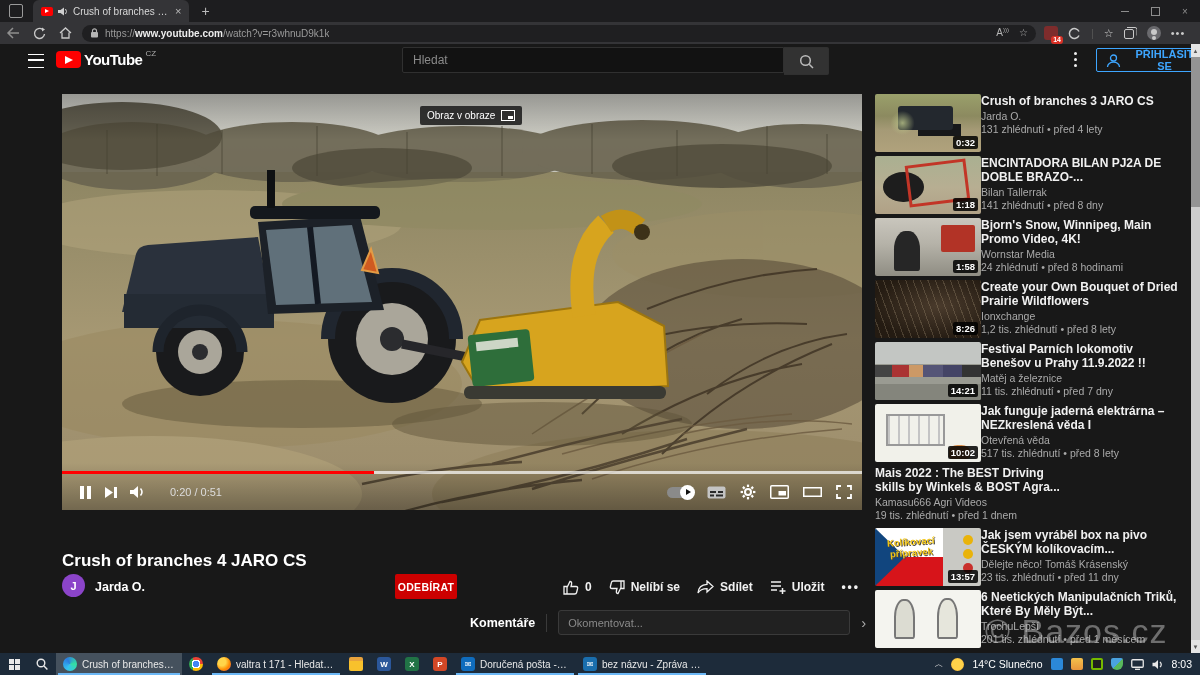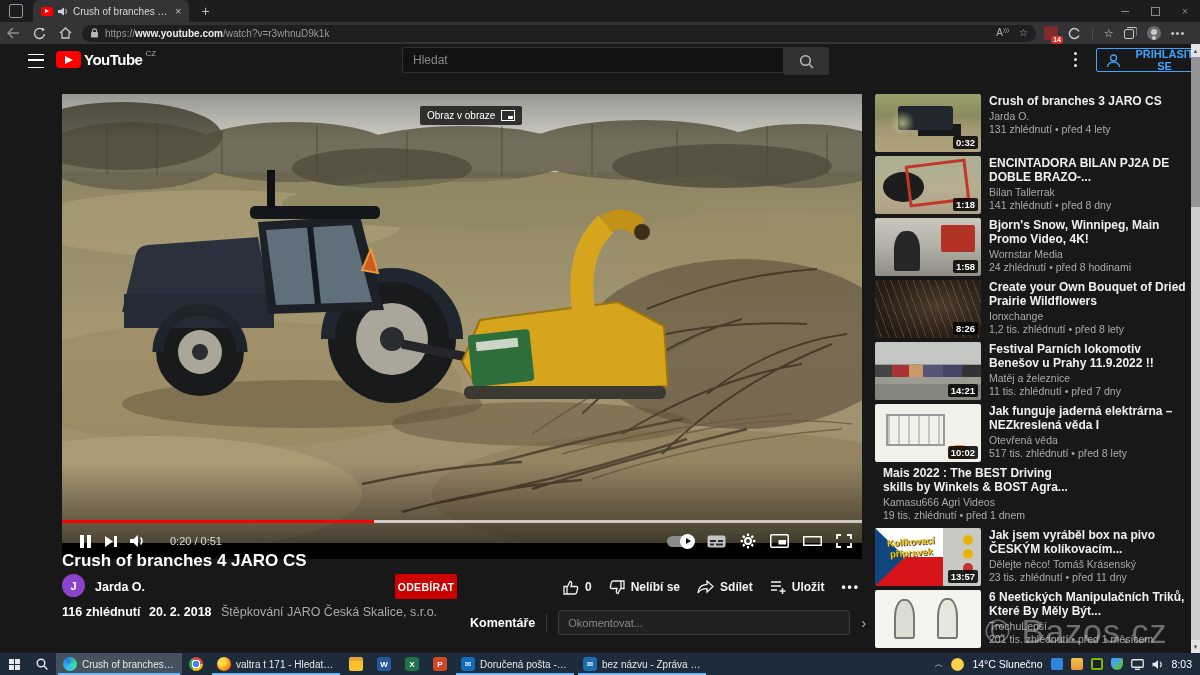--- a/index.html
+++ b/index.html
@@ -45,21 +45,21 @@
   .search-btn{width:44px;height:26px;background:#323232;border:1px solid #303030;border-left:none;border-radius:0 2px 2px 0;display:flex;align-items:center;justify-content:center;}
   .kebab{position:absolute;left:1062px;top:8px;width:3px;}
   .kebab i{display:block;width:3px;height:3px;border-radius:50%;background:#eee;margin-bottom:3px;}
   .signin{position:absolute;left:1084px;top:4px;height:24px;border:1px solid #3ea6ff;border-radius:2px;color:#3ea6ff;font-size:11px;font-weight:bold;display:flex;align-items:center;gap:6px;padding:0 9px;background:transparent;}
   
   .scrollbar{position:absolute;right:0;top:44px;width:9px;height:609px;background:#cdcdcd;}
   .sb-arrow{width:9px;height:13px;background:#e4e4e4;color:#555;font-size:6px;display:flex;align-items:center;justify-content:center;}
   .sb-arrow.down{position:absolute;bottom:0;}
   .sb-thumb{position:absolute;top:13px;left:0;width:9px;height:150px;background:#949494;}
   
-  .player{position:absolute;left:62px;top:94px;width:800px;height:465px;background:#000;overflow:hidden;}
+  .player{position:absolute;left:62px;top:94px;width:800px;height:416px;background:#000;overflow:hidden;}
   .pip-pill{position:absolute;left:358px;top:12px;height:19px;background:rgba(28,28,28,.88);border-radius:2px;display:flex;align-items:center;gap:6px;padding:0 7px;color:#fff;font-size:10px;}
   .pip-ico{width:12px;height:9px;border:1px solid #fff;position:relative;}
   .pip-ico::after{content:"";position:absolute;right:1px;bottom:1px;width:5px;height:3px;background:#fff;}
   .progress{position:absolute;left:0;right:0;bottom:36px;height:3px;background:rgba(255,255,255,.25);}
   .prog-buf{position:absolute;left:0;top:0;height:3px;background:rgba(255,255,255,.6);}
   .prog-played{position:absolute;left:0;top:0;height:3px;background:#f00;}
   .controls{position:absolute;left:10px;right:10px;bottom:2px;height:32px;display:flex;align-items:center;}
   .ctrl{width:26px;display:flex;justify-content:center;align-items:center;}
   .time-disp{color:#ddd;font-size:11px;margin-left:20px;}
   .ctrl-right{margin-left:auto;display:flex;align-items:center;gap:14px;}
@@ -82,21 +82,21 @@
   .comment-input{width:272px;height:23px;background:#212121;border:1px solid #3a3a3a;border-radius:3px;color:#ddd;font-size:11px;padding:0 9px;outline:none;}
   .comment-input::placeholder{color:#8a8a8a;}
   .comments-chevron{color:#aaa;font-size:15px;}
   
   .sidebar{position:absolute;left:875px;top:94px;width:312px;}
   .sb-item{display:flex;margin-bottom:4px;height:58px;}
   .thumb{width:106px;height:58px;flex:none;position:relative;overflow:hidden;border-radius:2px;background:#333;}
   .thumb::before,.thumb::after{content:"";position:absolute;}
   .dur{position:absolute;right:3px;bottom:3px;background:rgba(0,0,0,.85);color:#fff;font-size:9.5px;font-weight:bold;padding:1px 3px;border-radius:2px;z-index:3;}
   .dur:empty{display:none;}
-  .sb-text{margin-left:8px;overflow:hidden;width:198px;}
+  .sb-text{overflow:hidden;width:198px;}
   .sb-title{font-size:12px;font-weight:bold;color:#f1f1f1;line-height:14px;max-height:28px;overflow:hidden;}
   .sb-ch,.sb-meta{font-size:10.5px;color:#aaa;line-height:13px;}
   .sb-ch{margin-top:2px;}
   
   .t1{background:linear-gradient(180deg,#9aa06b 0%,#8c8a60 38%,#a59a76 62%,#b0a27c 100%);}
   .t1::before{left:22%;top:20%;width:52%;height:42%;background:#23282e;border-radius:3px;box-shadow:14px 12px 0 -6px #17181a;}
   .t1::after{left:14%;top:30%;width:24%;height:40%;background:radial-gradient(circle,rgba(190,200,140,.8),rgba(190,200,140,0) 70%);}
   .t2{background:linear-gradient(180deg,#aab091 0%,#b7ae92 55%,#b0a186 100%);}
   .t2::before{left:8%;top:28%;width:38%;height:52%;background:#1d1d1d;border-radius:50%;}
   .t2::after{left:30%;top:10%;width:52%;height:62%;border:3px solid #c23527;transform:rotate(-7deg);}
@@ -466,25 +466,20 @@
             <line x1="1" y1="10" x2="7" y2="10"></line>
             <line x1="12.5" y1="8" x2="12.5" y2="14"></line>
             <line x1="9.5" y1="11" x2="15.5" y2="11"></line>
           </svg>
         </span>
       <span>Uložit</span>
     </span>
     <span class="act" style="letter-spacing:2px;">•••</span>
   </div>
 
-  <div class="meta-line">
-    <span class="views">116 zhlédnutí</span>
-    <span class="date" style="margin-left:5px;">20. 2. 2018</span>
-    <span class="desc">Štěpkování JARO Česká Skalice, s.r.o.</span>
-  </div>
 
   <div class="comments-row">
     <span class="comments-head">Komentáře</span>
     <span class="v-div"></span>
     <input class="comment-input" placeholder="Okomentovat..." style="">
     <span class="comments-chevron">›</span>
   </div>
 
   <div class="sidebar">
 

